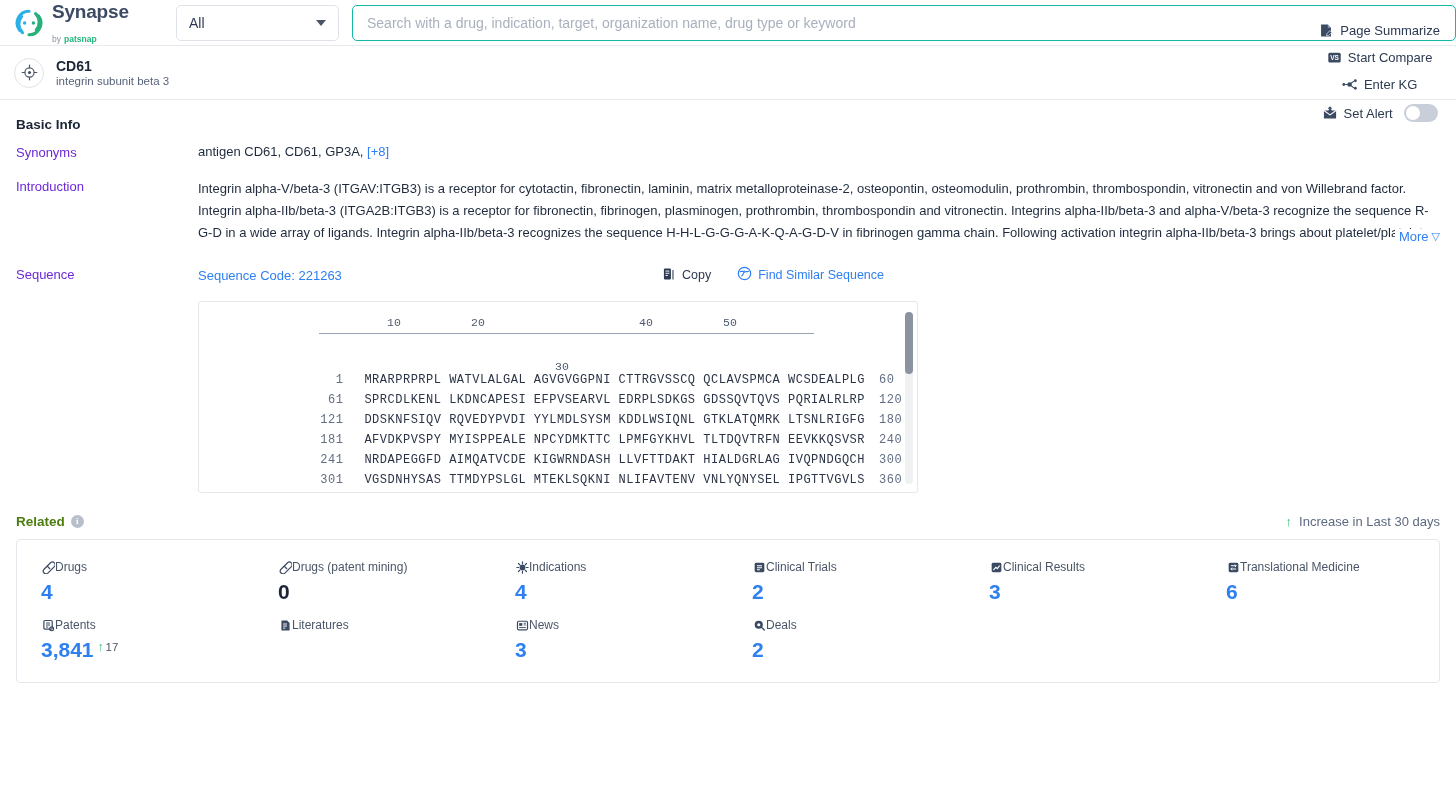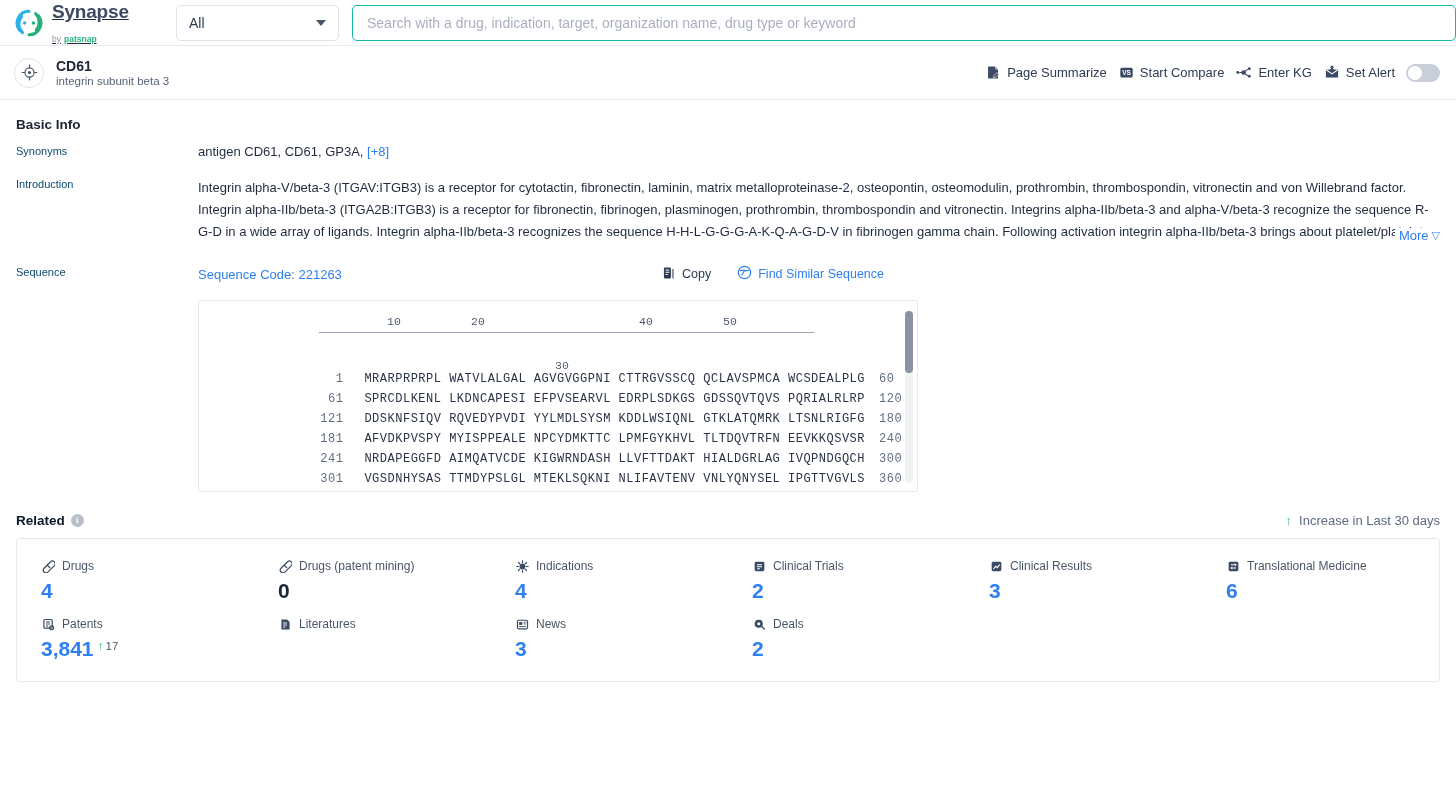--- a/index.html
+++ b/index.html
@@ -12,21 +12,21 @@
     color:#1f2b3d;
     overflow:hidden;
   }
 
   
   .topbar{
     height:46px; display:flex; align-items:center;
     padding:0 0 0 14px; border-bottom:1px solid #e8eaee;
     background:#fff;
   }
-  .logo-wrap{ display:flex; align-items:center; gap:8px; width:135px;text-decoration:underline; }
+  .logo-wrap{ display:flex; align-items:center; gap:8px; width:135px; }
   .logo-mark{ width:30px; height:30px; flex:none; }
   .logo-text{ line-height:1; }
   .logo-title{ font-size:19px; font-weight:700; color:#3c4a63; letter-spacing:-.2px; }
   .logo-sub{ font-size:8.5px; color:#8b93a3; margin-top:14px; display:flex; gap:3px; align-items:center;}
   .logo-sub b{ color:#24b47e; font-weight:700; }
 
   .select-box{
     margin-left:27px; width:163px; height:36px;
     border:1px solid #dfe3e9; border-radius:5px;
     display:flex; align-items:center; padding:0 12px;
@@ -50,34 +50,34 @@
   .entitybar{
     height:54px; display:flex; align-items:center;
     padding:0 10px 0 14px; border-bottom:1px solid #e8eaee; background:#fff;
   }
   .ent-icon{
     width:30px;height:30px;border-radius:50%;border:1px solid #dfe3e9;
     display:flex;align-items:center;justify-content:center;flex:none;margin-right:12px;
   }
   .ent-name{ font-size:14px; font-weight:700; color:#1b2536; line-height:1.15; }
   .ent-desc{ font-size:11.5px; color:#58647a; margin-top:1px; }
-  .ent-actions{ margin-left:auto; display:flex; align-items:center; gap:12px; padding-right:6px;}
+  .ent-actions{ margin-left:auto; display:flex; align-items:center; gap:12px; padding-right:6px;flex-direction:column;}
   .act{ display:flex; align-items:center; gap:6px; font-size:13px; color:#2c3a52; cursor:pointer; }
   .act svg{ display:block; }
   .toggle{
     width:34px;height:18px;border-radius:9px;background:#c9cfd9;position:relative;margin-left:5px;cursor:pointer;
   }
   .toggle:after{ content:""; position:absolute;left:2px;top:2px;width:14px;height:14px;border-radius:50%;background:#fff; }
 
   
   .content{ padding:0 16px; }
   .sec-title{ font-size:13.5px; font-weight:700; color:#1b2536; padding:17px 0 12px 0; }
 
   .row{ display:flex; }
-  .row-label{ width:182px; flex:none; color:#0c4a6e; font-size:11px; padding-top:1px; }
+  .row-label{ width:182px; flex:none; color:#6d28d9; font-size:13px; padding-top:1px; }
   .row-body{ flex:1; min-width:0; }
 
   .syn{ font-size:13px; color:#1f2b3d; }
   .syn .more{ color:#2e7ff0; cursor:pointer; }
 
   .intro{
     font-size:13px; color:#1f2b3d; line-height:22px;
     max-height:66px; overflow:hidden; position:relative;
   }
   .intro-wrap{ position:relative; }
@@ -115,36 +115,36 @@
   .seq-line .resid{ padding-left:21px; }
   .seq-line .numR{ padding-left:14px; color:#616d82; }
   .seq-scroll{
     position:absolute; right:4px; top:10px; width:8px; height:172px;
     border-radius:4px; background:#f0f1f3;
   }
   .seq-scroll i{ position:absolute; left:0; top:0; width:8px; height:62px; border-radius:4px; background:#8b93a1; display:block;}
 
   
   .rel-head{ display:flex; align-items:center; padding:21px 0 10px 0; }
-  .rel-title{ font-size:13.5px; font-weight:700; color:#0f172a; }
+  .rel-title{ font-size:13.5px; font-weight:700; color:#4d7c0f; }
   .info-i{
     width:13px;height:13px;border-radius:50%;background:#b9bfca;color:#fff;
     font-size:9px;line-height:13px;text-align:center;margin-left:6px;font-weight:700;
     font-family:"Liberation Serif", serif;
   }
   .rel-legend{ margin-left:auto; display:flex; align-items:center; gap:7px; font-size:13px; color:#5d6a80; }
   .up-arrow{ color:#2bb673; font-size:13px; line-height:1; }
 
   .rel-card{
     border:1px solid #e4e7ec; border-radius:4px; background:#fff;
     padding:12px 0 14px 0;
   }
   .rel-grid{ display:grid; grid-template-columns:repeat(6,1fr); }
   .rel-item{ padding:8px 0 6px 24px; }
-  .rel-label{ display:flex; align-items:center; gap:7px; font-size:12px; color:#4a5668; }
+  .rel-label{ display:flex; align-items:center; font-size:12px; color:#4a5668; }
   .rel-value{ font-size:21px; font-weight:700; color:#2e7ff0; margin-top:6px; display:flex; align-items:flex-start; gap:4px;}
   .rel-value.zero{ color:#1b2536; }
   .delta{ display:flex; align-items:center; gap:2px; font-size:11.5px; font-weight:400; color:#4a5668; margin-top:3px; }
   .delta .arr{ color:#2bb673; font-size:12px; line-height:1; }
   .ic{ display:inline-flex; width:14px; height:14px; align-items:center; justify-content:center; }
 </style>
 </head>
 <body>
 
 <div class="topbar">

